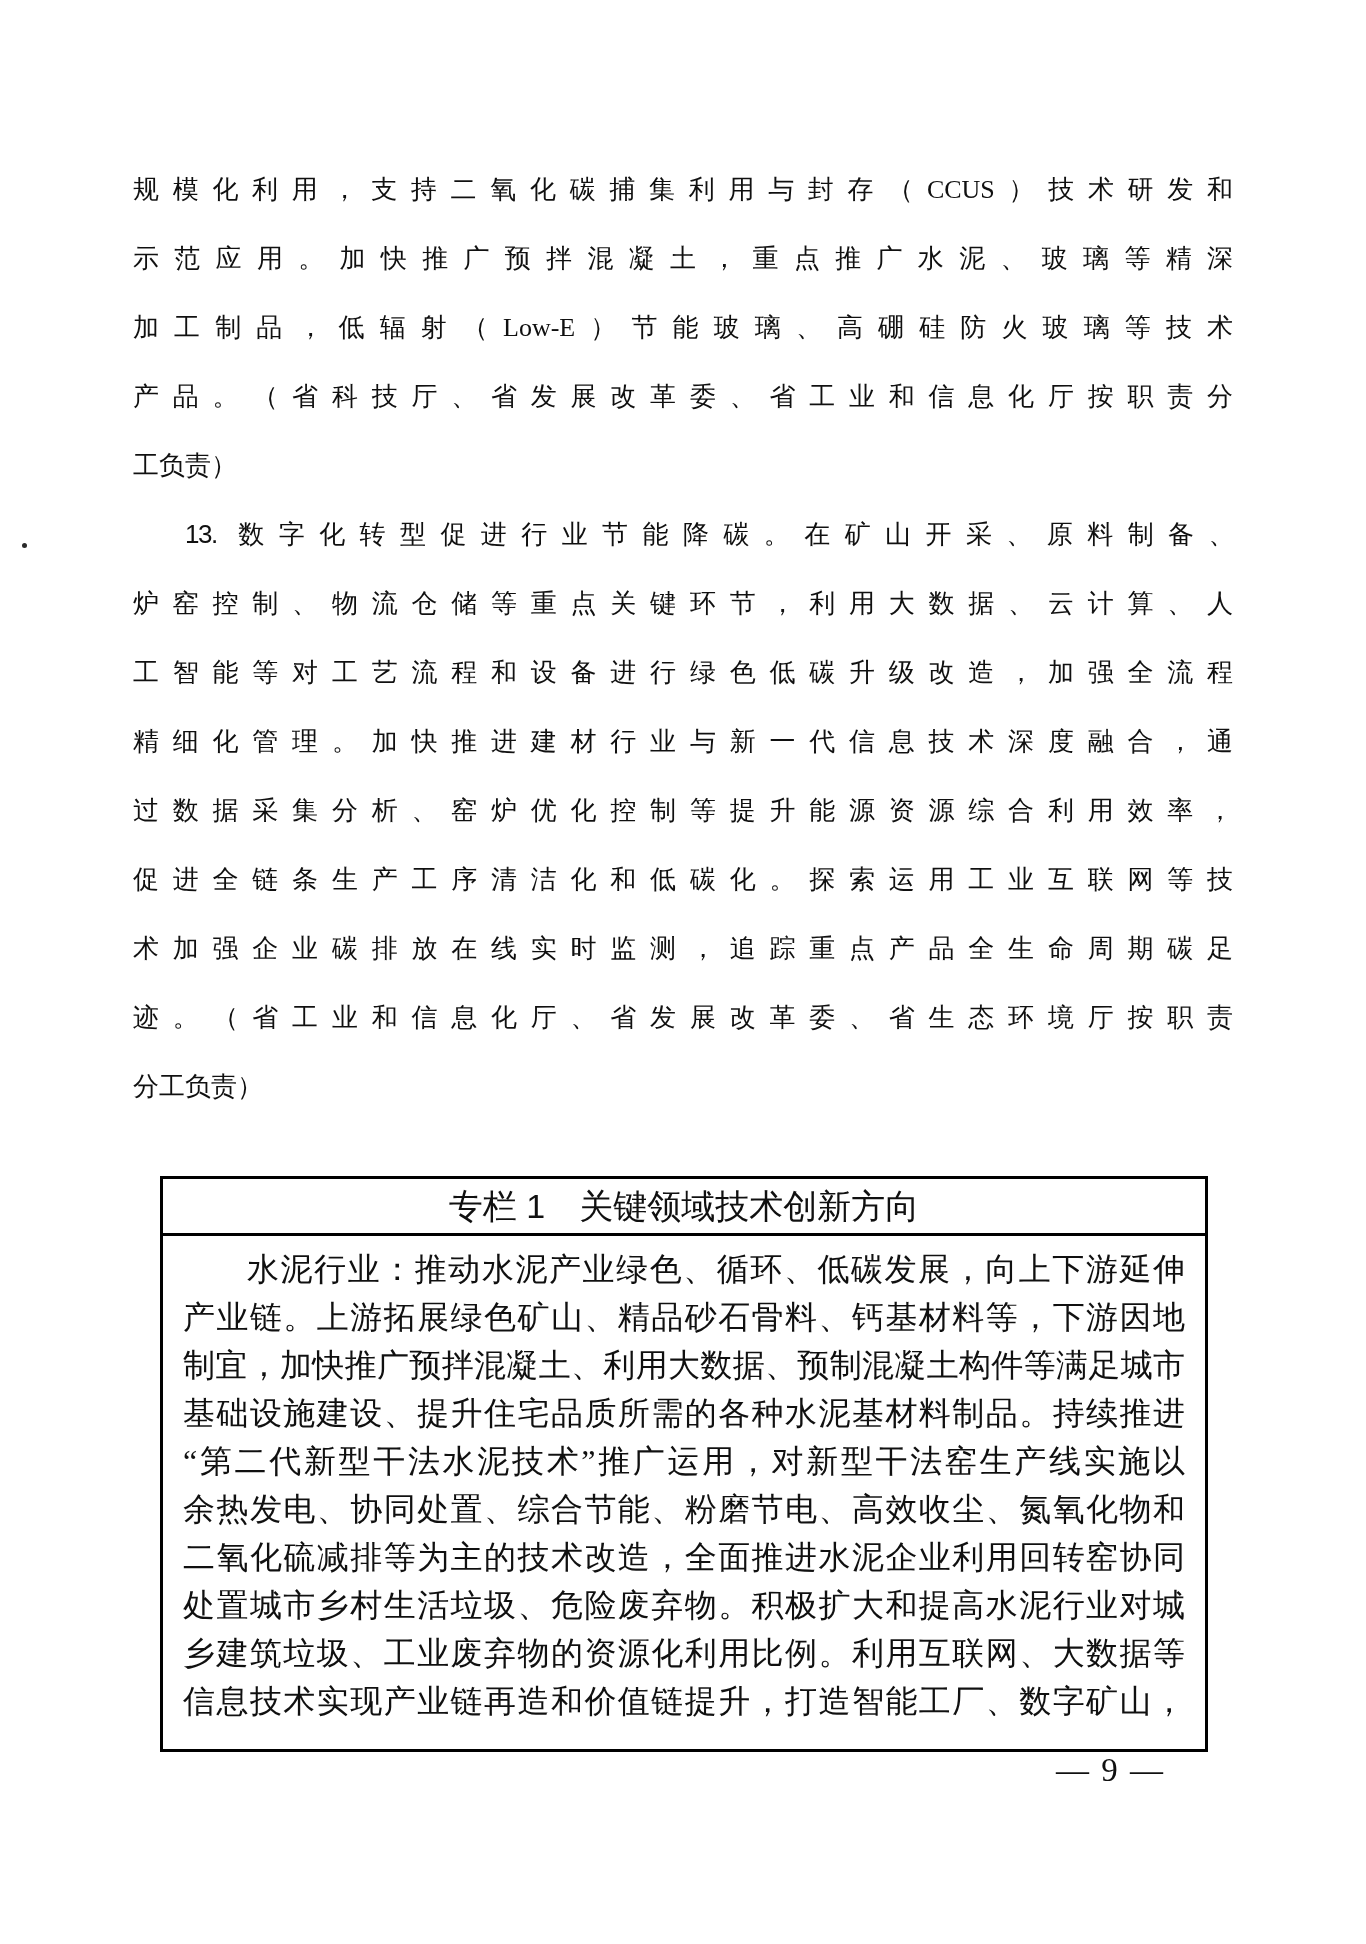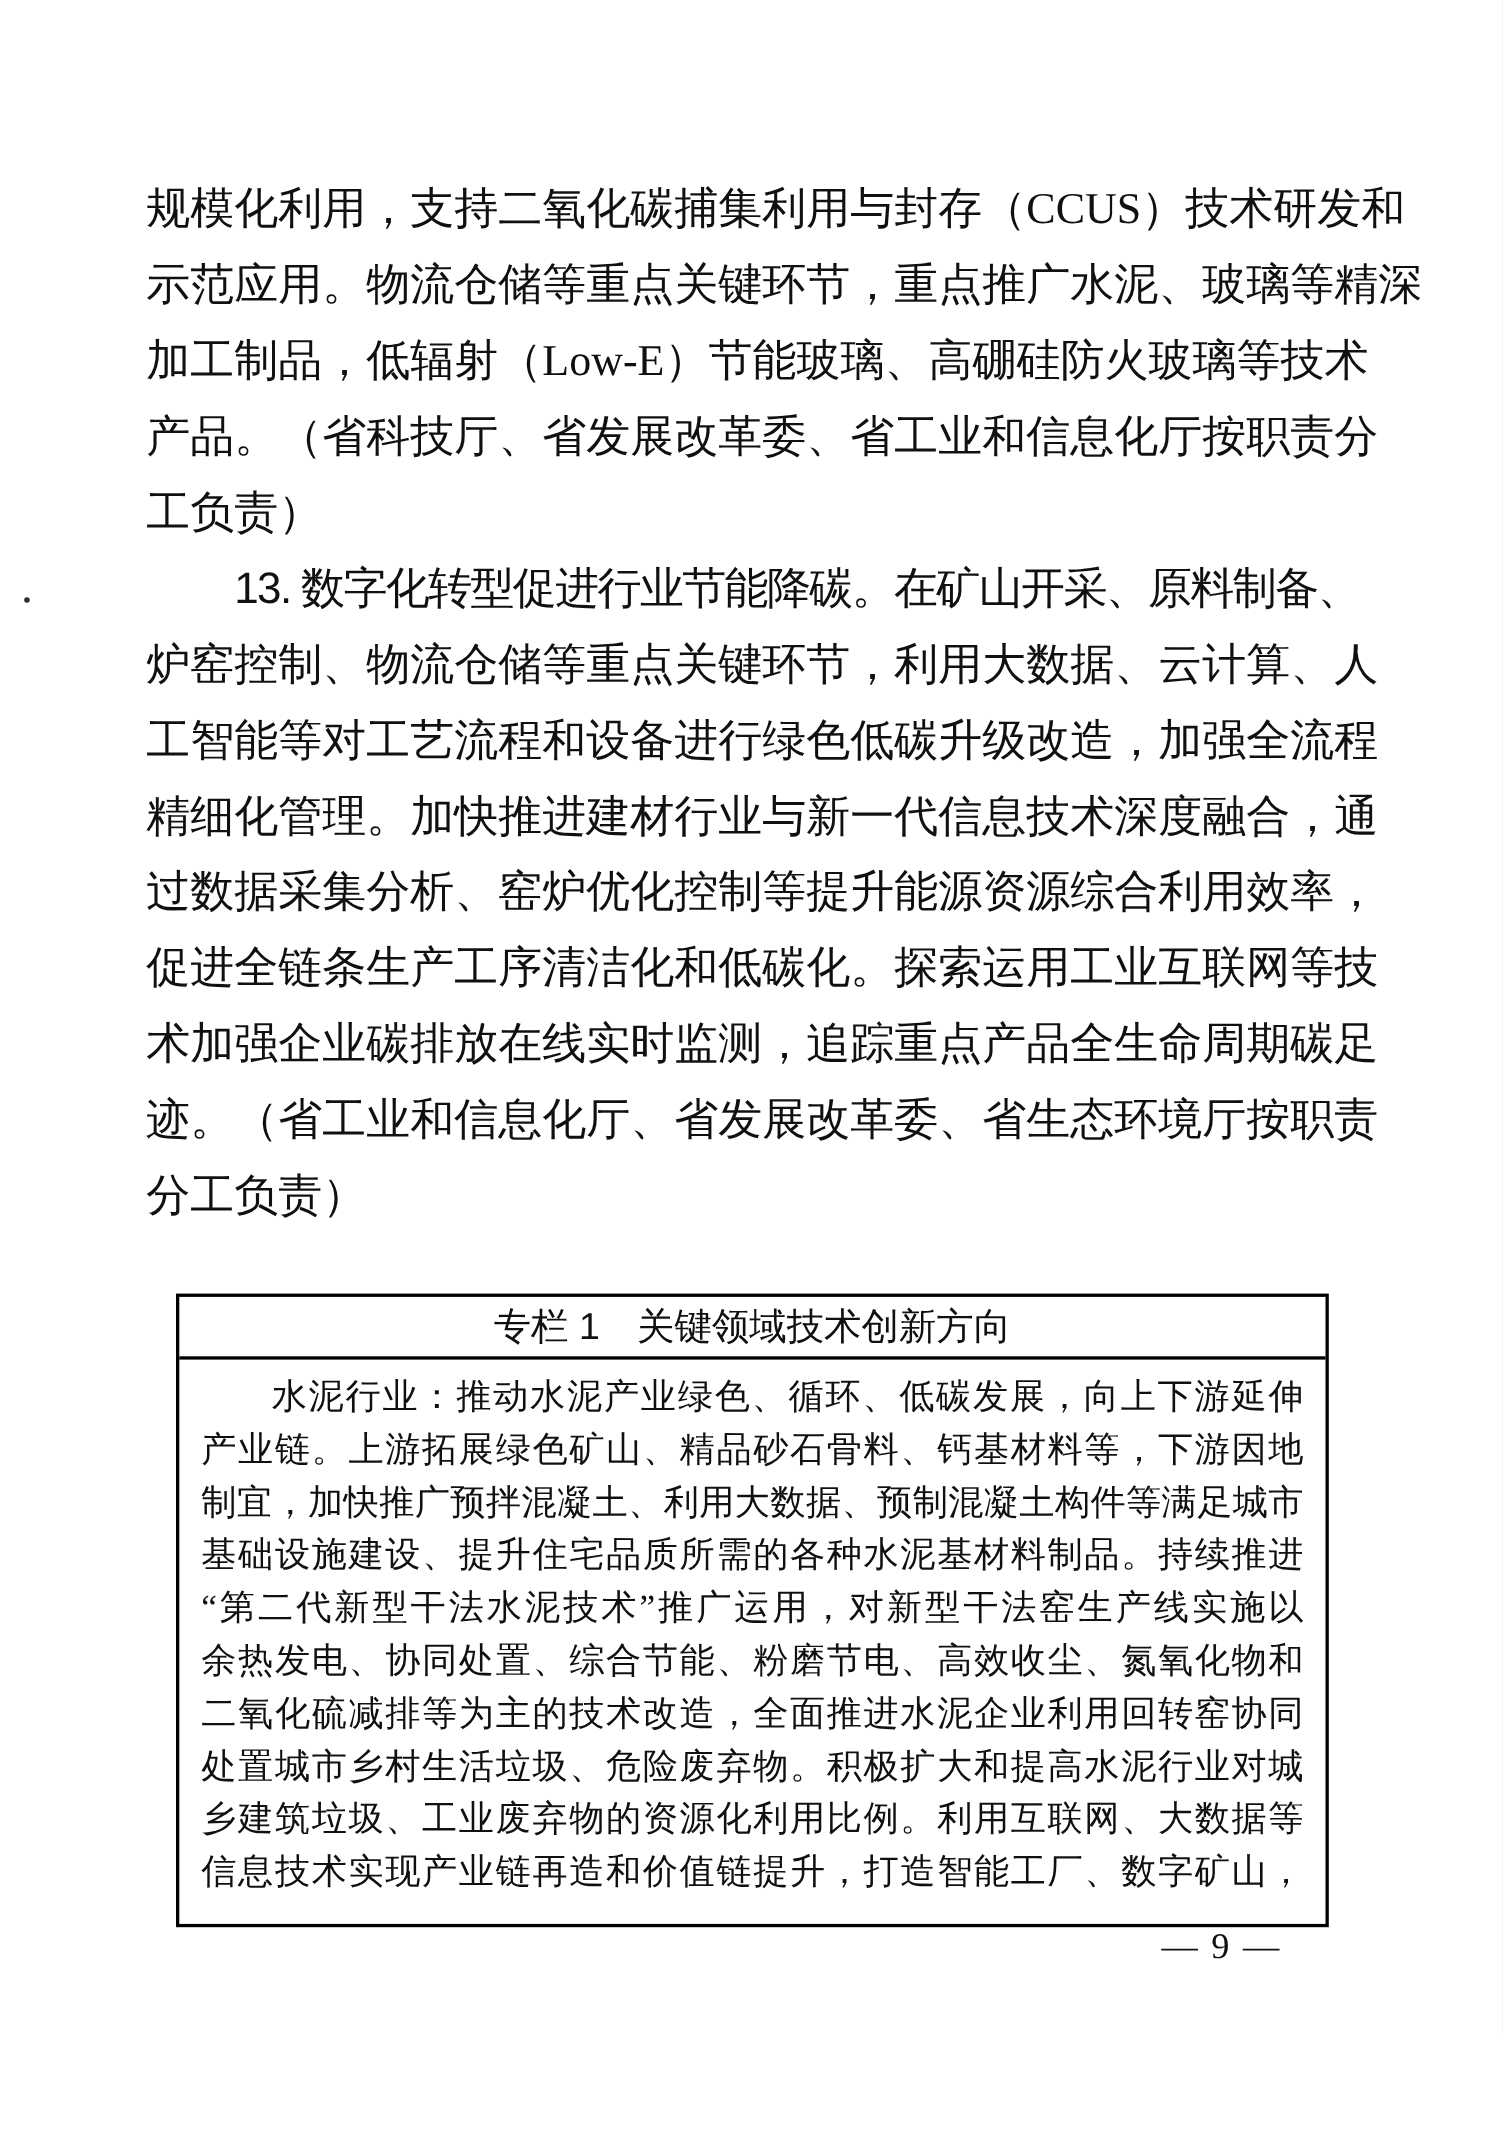--- a/index.html
+++ b/index.html
@@ -13,21 +13,21 @@
     font-family: "Liberation Serif", serif;
     overflow: hidden;
   }
   .content {
     position: absolute;
     left: 133px;
     top: 155px;
     width: 1100px;
   }
   .mline {
-    font-size: 40px;
+    font-size: 26px;
     line-height: 69px;
     height: 69px;
     white-space: nowrap;
     text-align: justify;
     text-align-last: justify;
   }
   .mline.last {
     text-align: right;
     text-align-last: left;
   }
@@ -85,21 +85,21 @@
 </head>
 <body>
 
 <div class="page">
 
   <div class="speck"></div>
 
   <div class="content">
 
     <div class="mline">规模化利用，支持二氧化碳捕集利用与封存（CCUS）技术研发和</div>
-    <div class="mline">示范应用。物流仓储等重点关键环节，重点推广水泥、玻璃等精深</div>
+    <div class="mline">示范应用。加快推广预拌混凝土，重点推广水泥、玻璃等精深</div>
     <div class="mline">加工制品，低辐射（Low-E）节能玻璃、高硼硅防火玻璃等技术</div>
     <div class="mline">产品。（省科技厅、省发展改革委、省工业和信息化厅按职责分</div>
     <div class="mline last">工负责）</div>
 
     <div class="mline indent squeeze">
       <span class="hei">13. 数字化转型促进行业节能降碳。</span><span>在矿山开采、原料制备、</span>
     </div>
     <div class="mline">炉窑控制、物流仓储等重点关键环节，利用大数据、云计算、人</div>
     <div class="mline">工智能等对工艺流程和设备进行绿色低碳升级改造，加强全流程</div>
     <div class="mline">精细化管理。加快推进建材行业与新一代信息技术深度融合，通</div>

